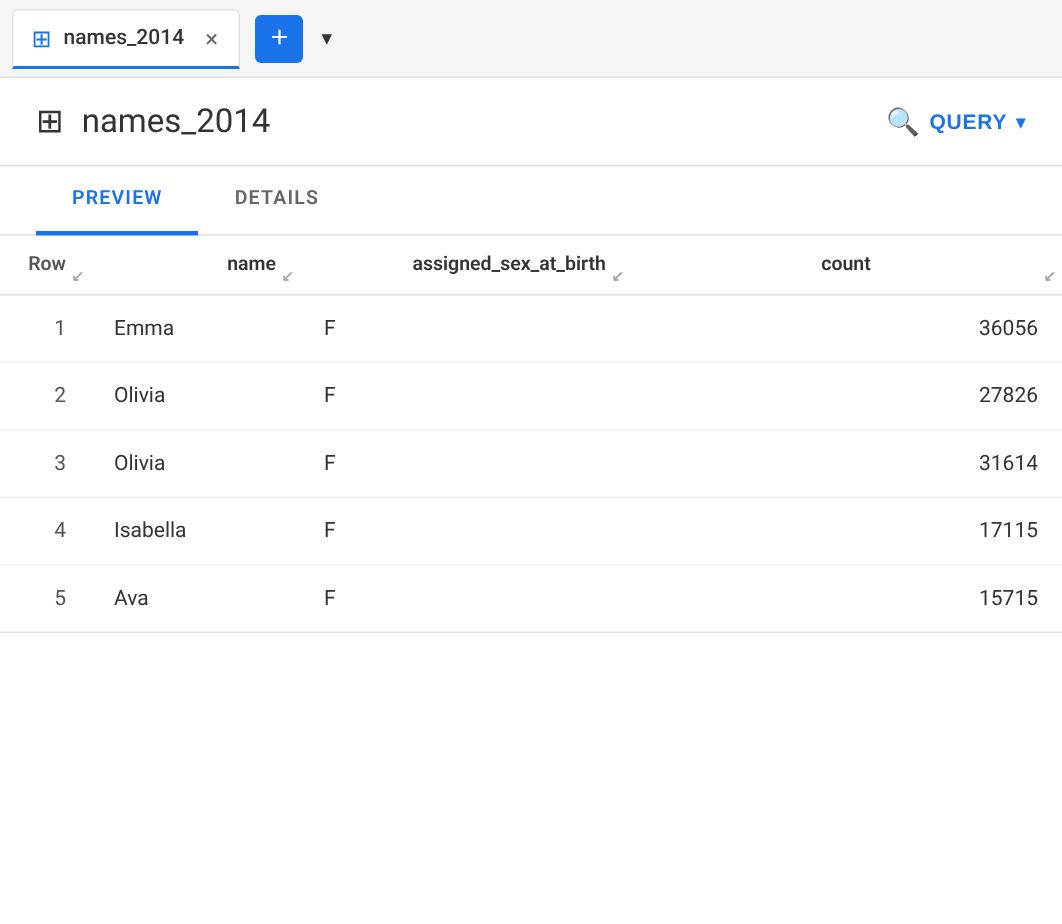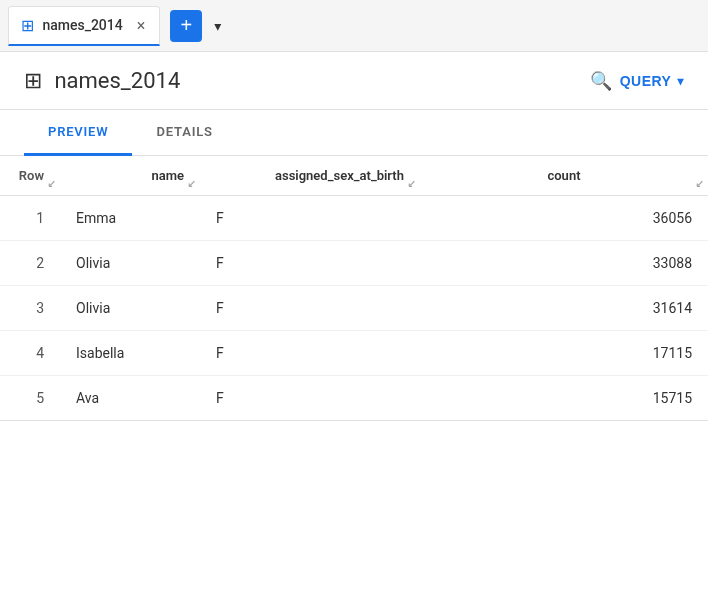--- a/index.html
+++ b/index.html
@@ -240,21 +240,21 @@
     <tr>
       <td class="col-row num">1</td>
       <td class="col-name">Emma</td>
       <td class="col-sex">F</td>
       <td class="col-count num">36056</td>
     </tr>
         <tr>
       <td class="col-row num">2</td>
       <td class="col-name">Olivia</td>
       <td class="col-sex">F</td>
-      <td class="col-count num">33088</td>
+      <td class="col-count num">27826</td>
     </tr>
         <tr>
       <td class="col-row num">3</td>
       <td class="col-name">Olivia</td>
       <td class="col-sex">F</td>
       <td class="col-count num">31614</td>
     </tr>
         <tr>
       <td class="col-row num">4</td>
       <td class="col-name">Isabella</td>

